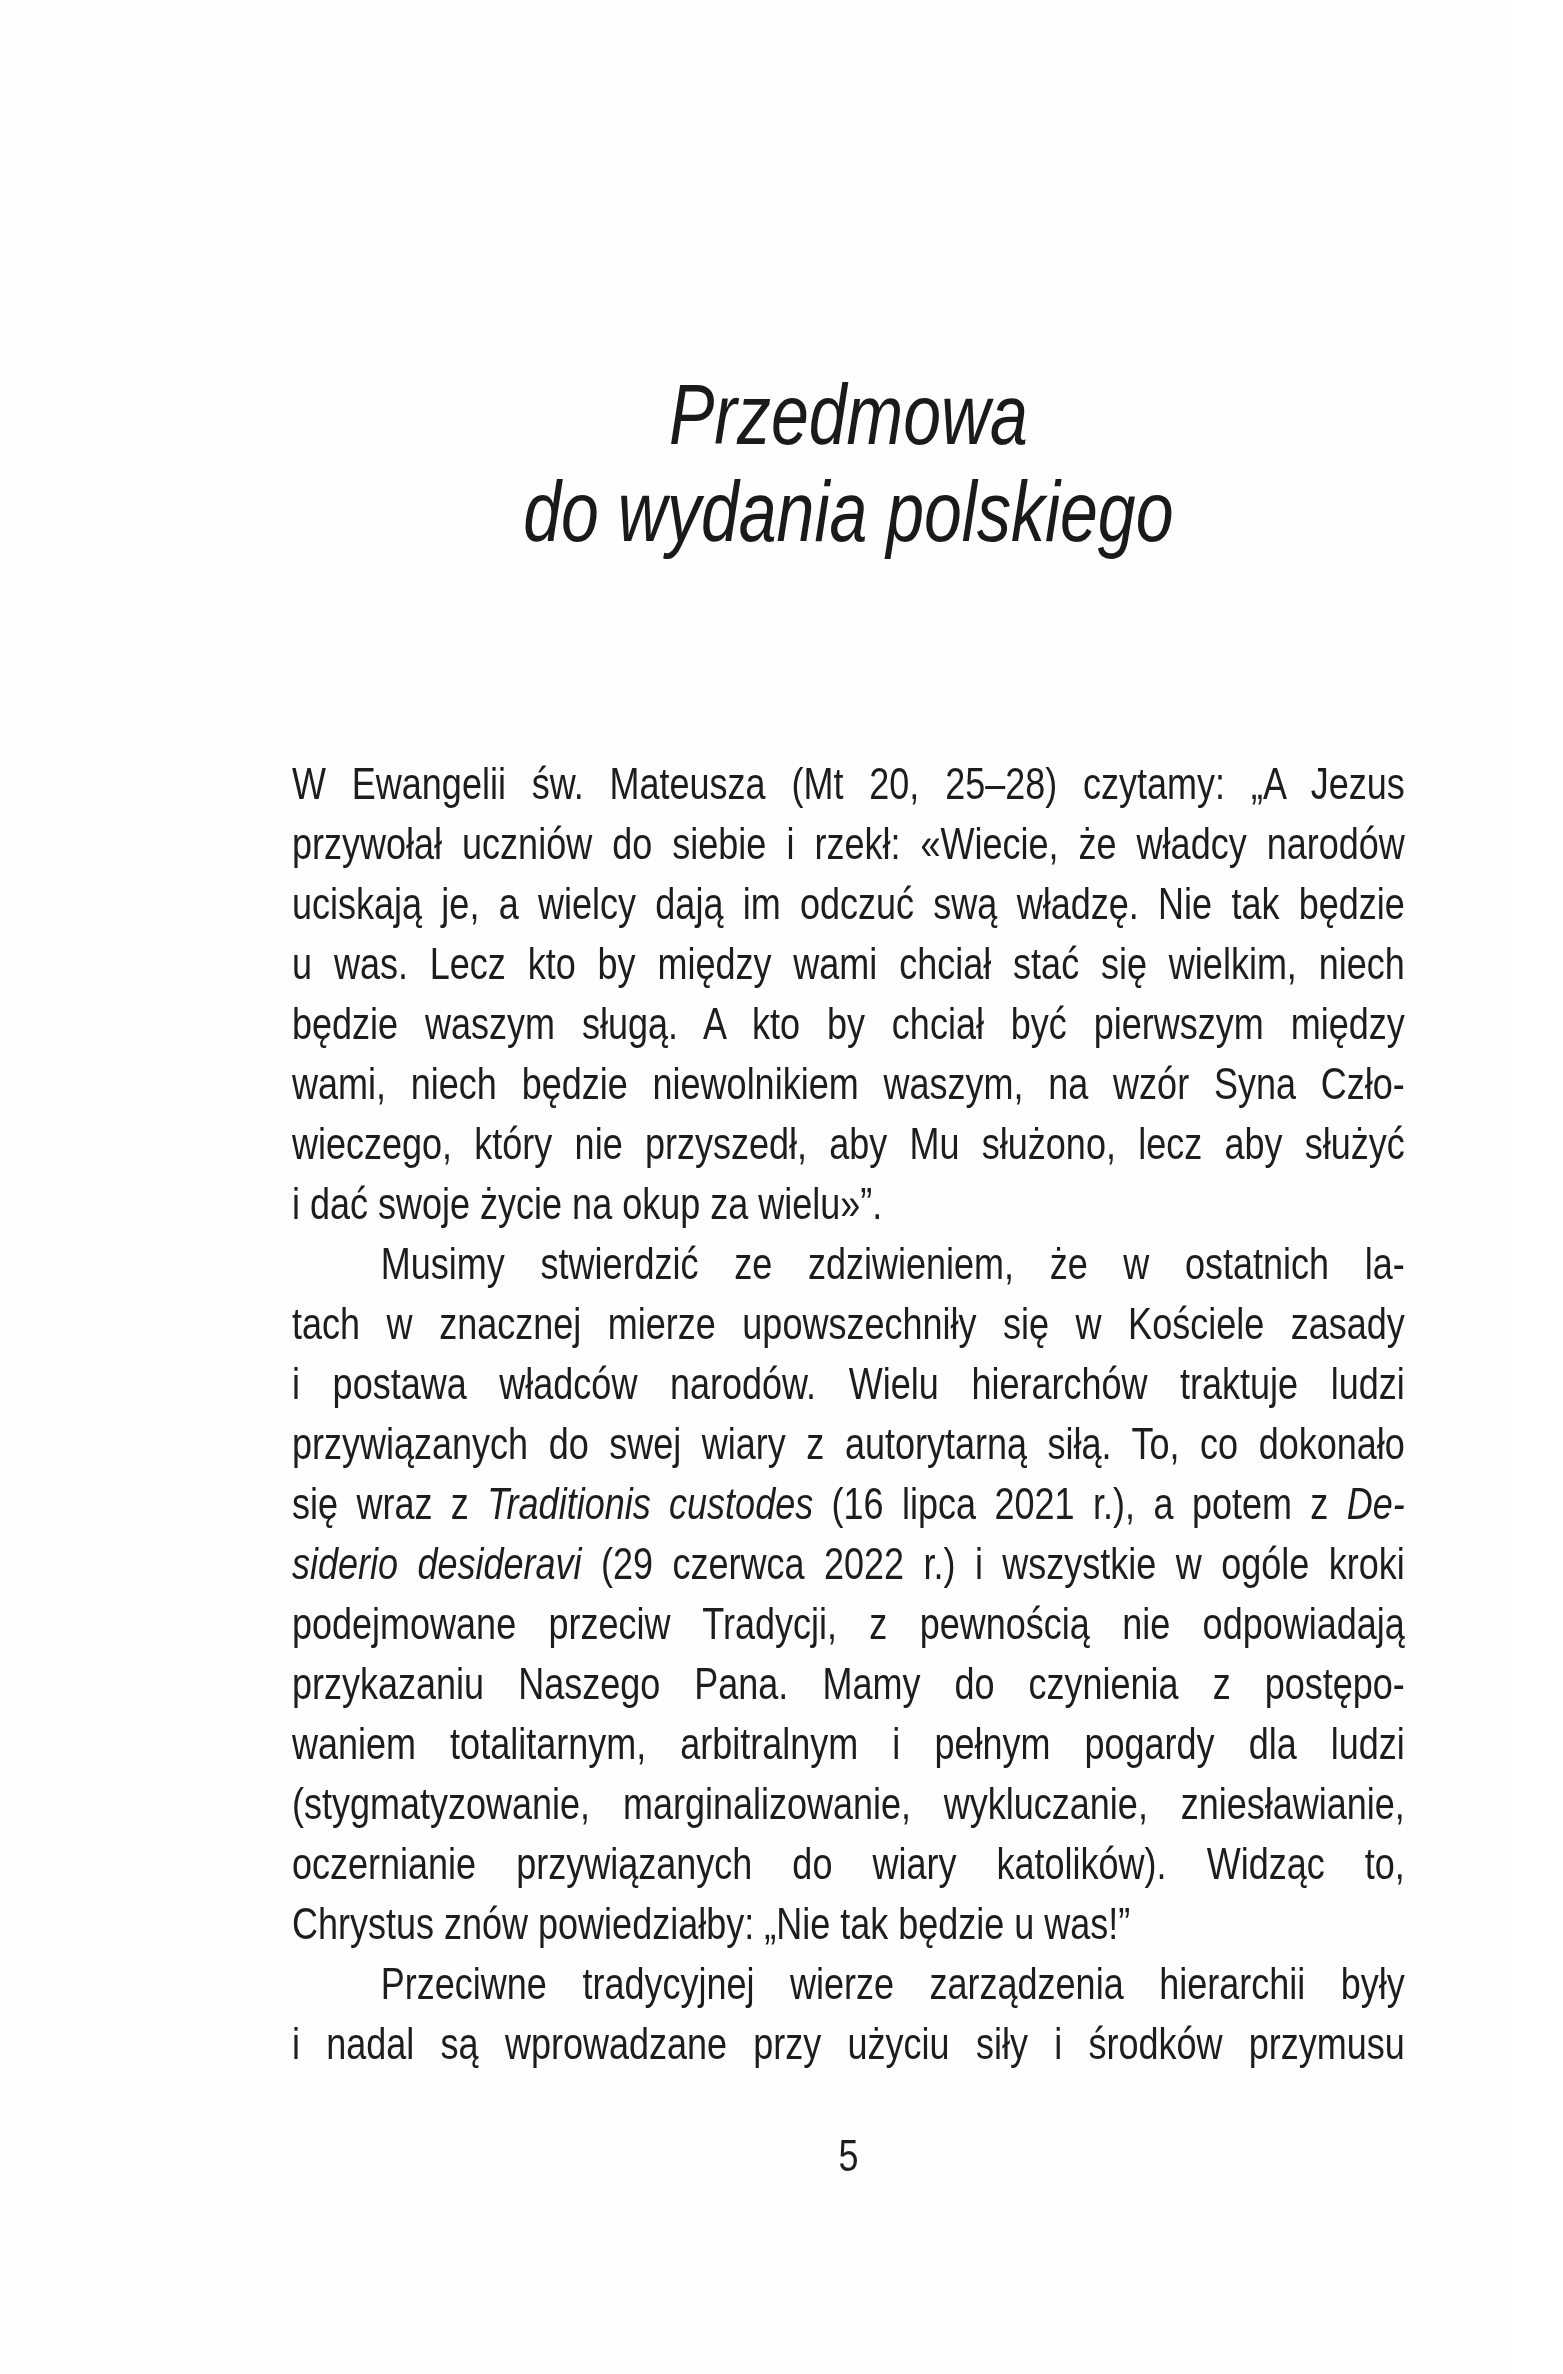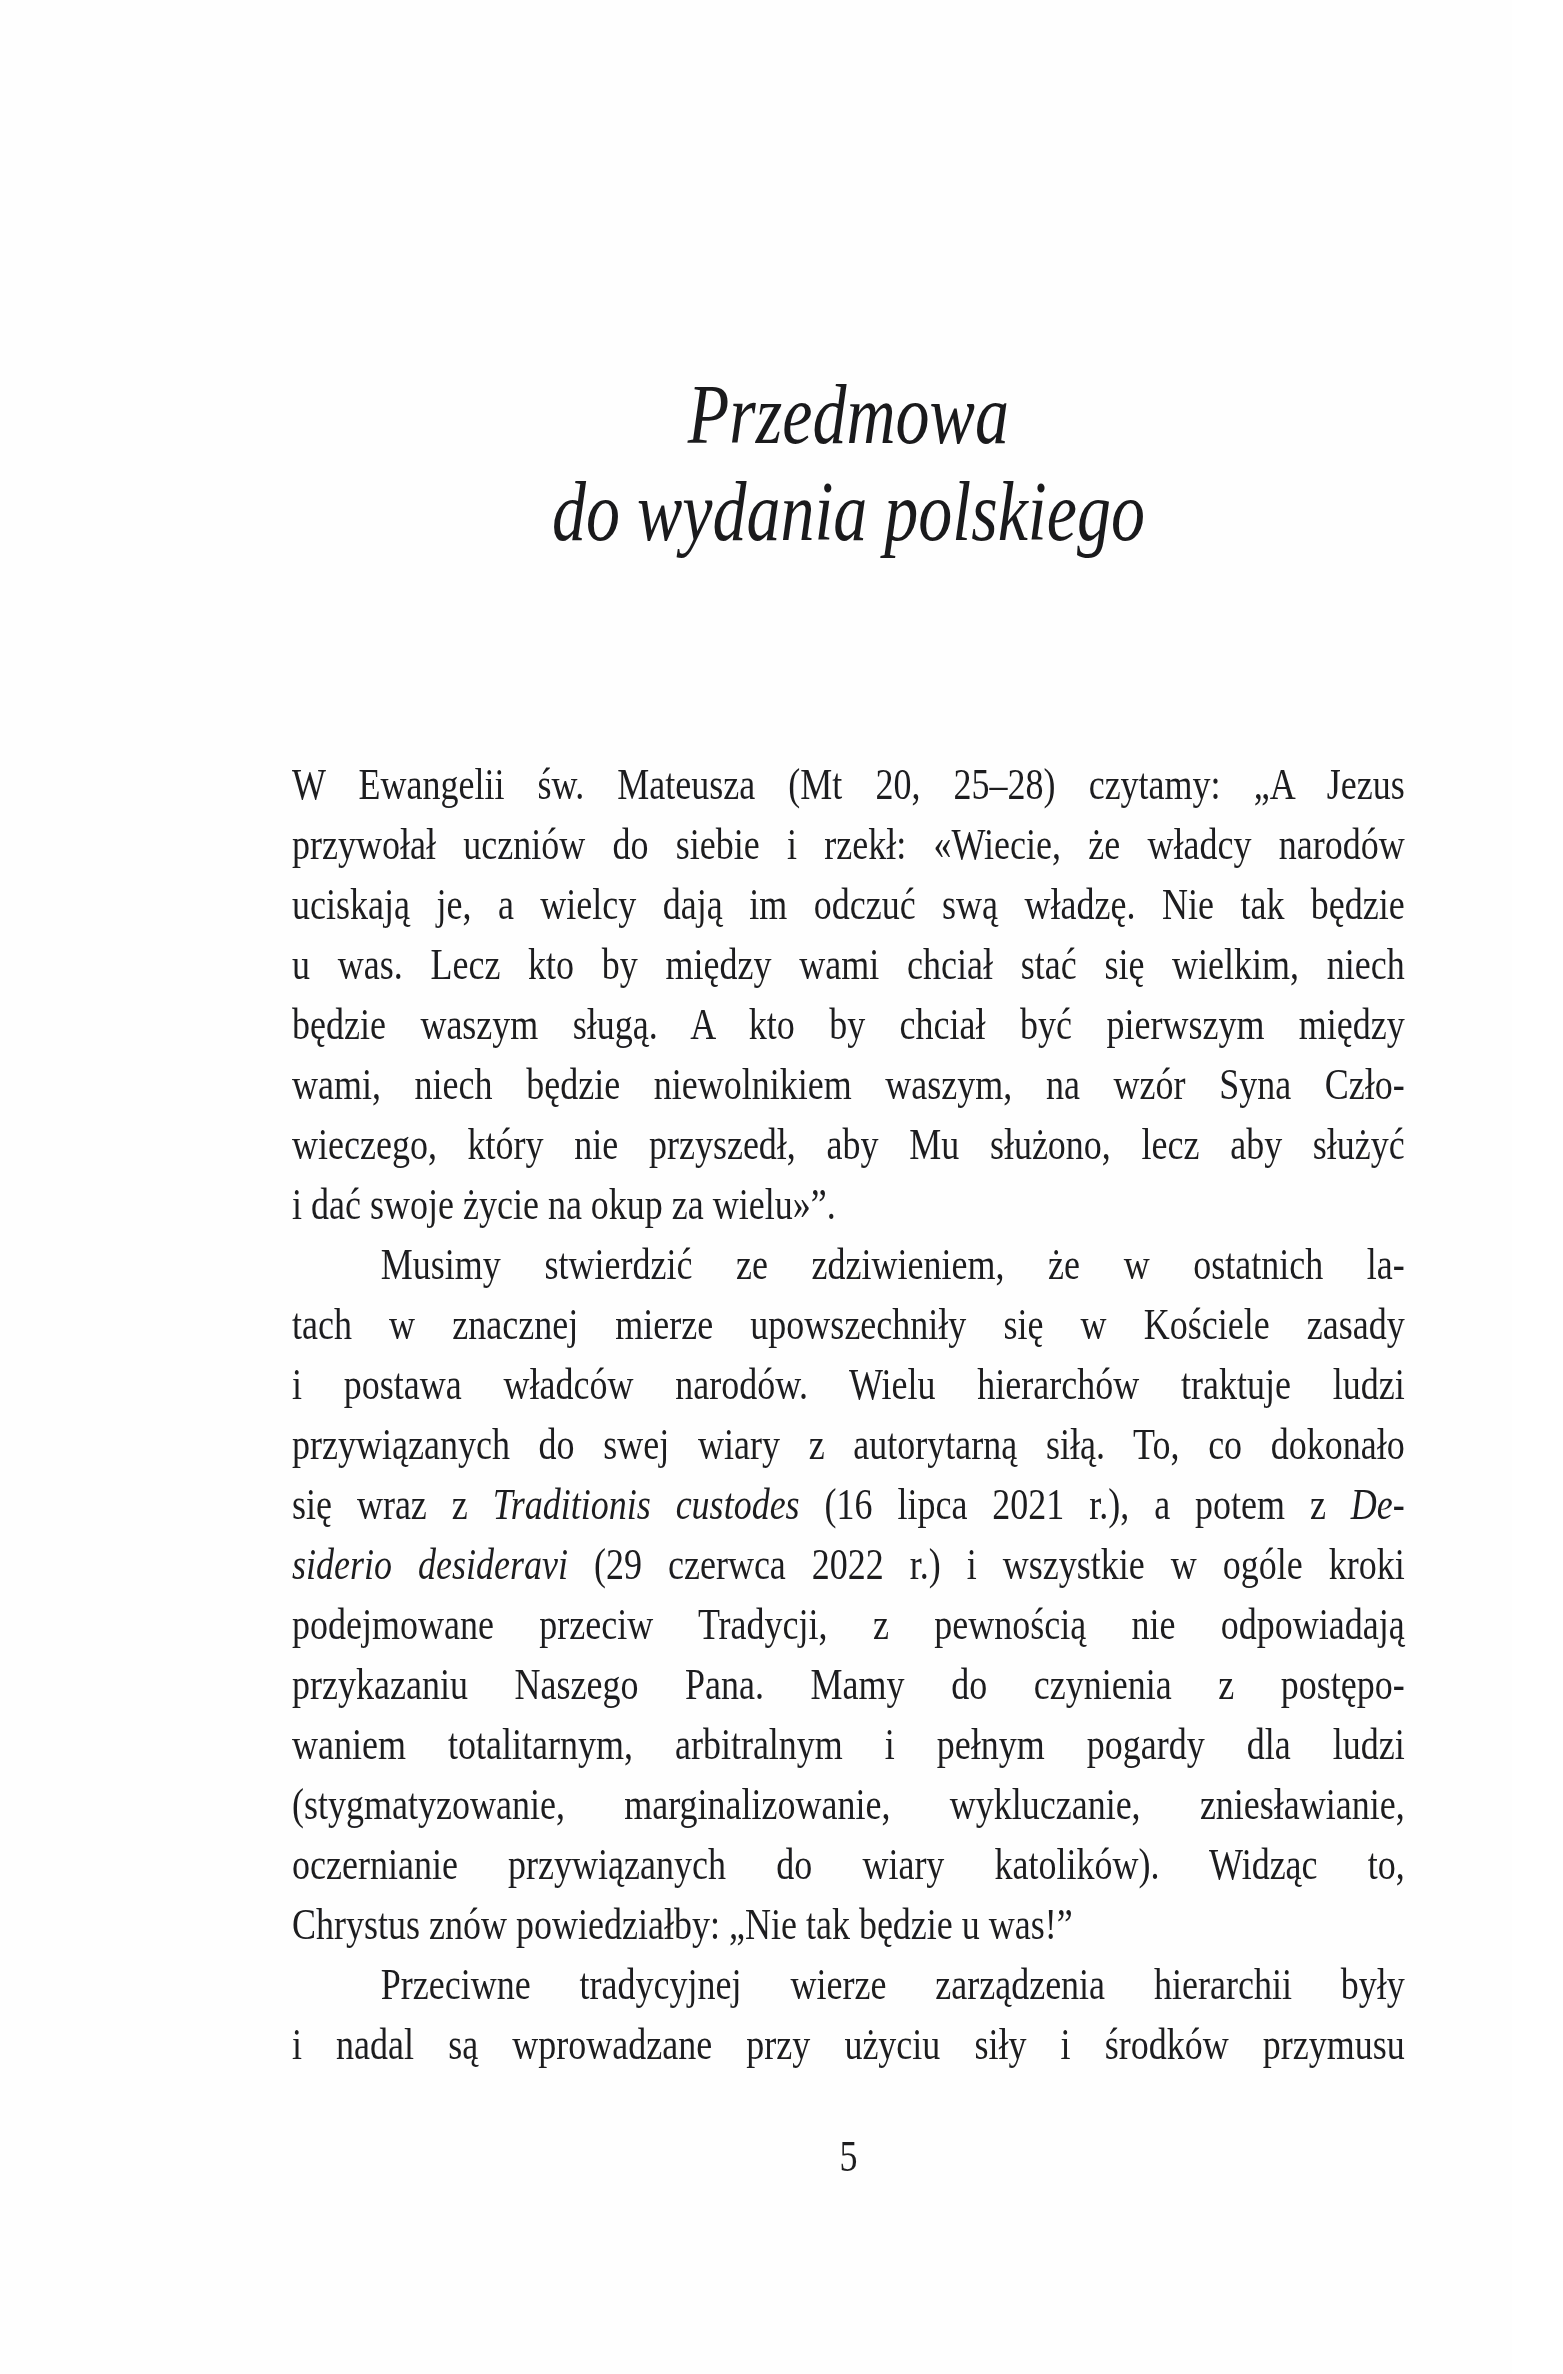--- a/index.html
+++ b/index.html
@@ -6,21 +6,21 @@
     margin: 0;
     padding: 0;
     background: #ffffff;
   }
   .page {
     position: relative;
     width: 1512px;
     height: 2375px;
     background: #fefefe;
     overflow: hidden;
-    font-family: Liberation Serif, serif;
+    font-family: Liberation Sans, sans-serif;
     color: #1d1d1f;
   }
   
   .content {
     position: absolute;
     left: 292px;
     top: 0;
     width: 1391px;
     transform: scaleX(0.8);
     transform-origin: 0 0;

